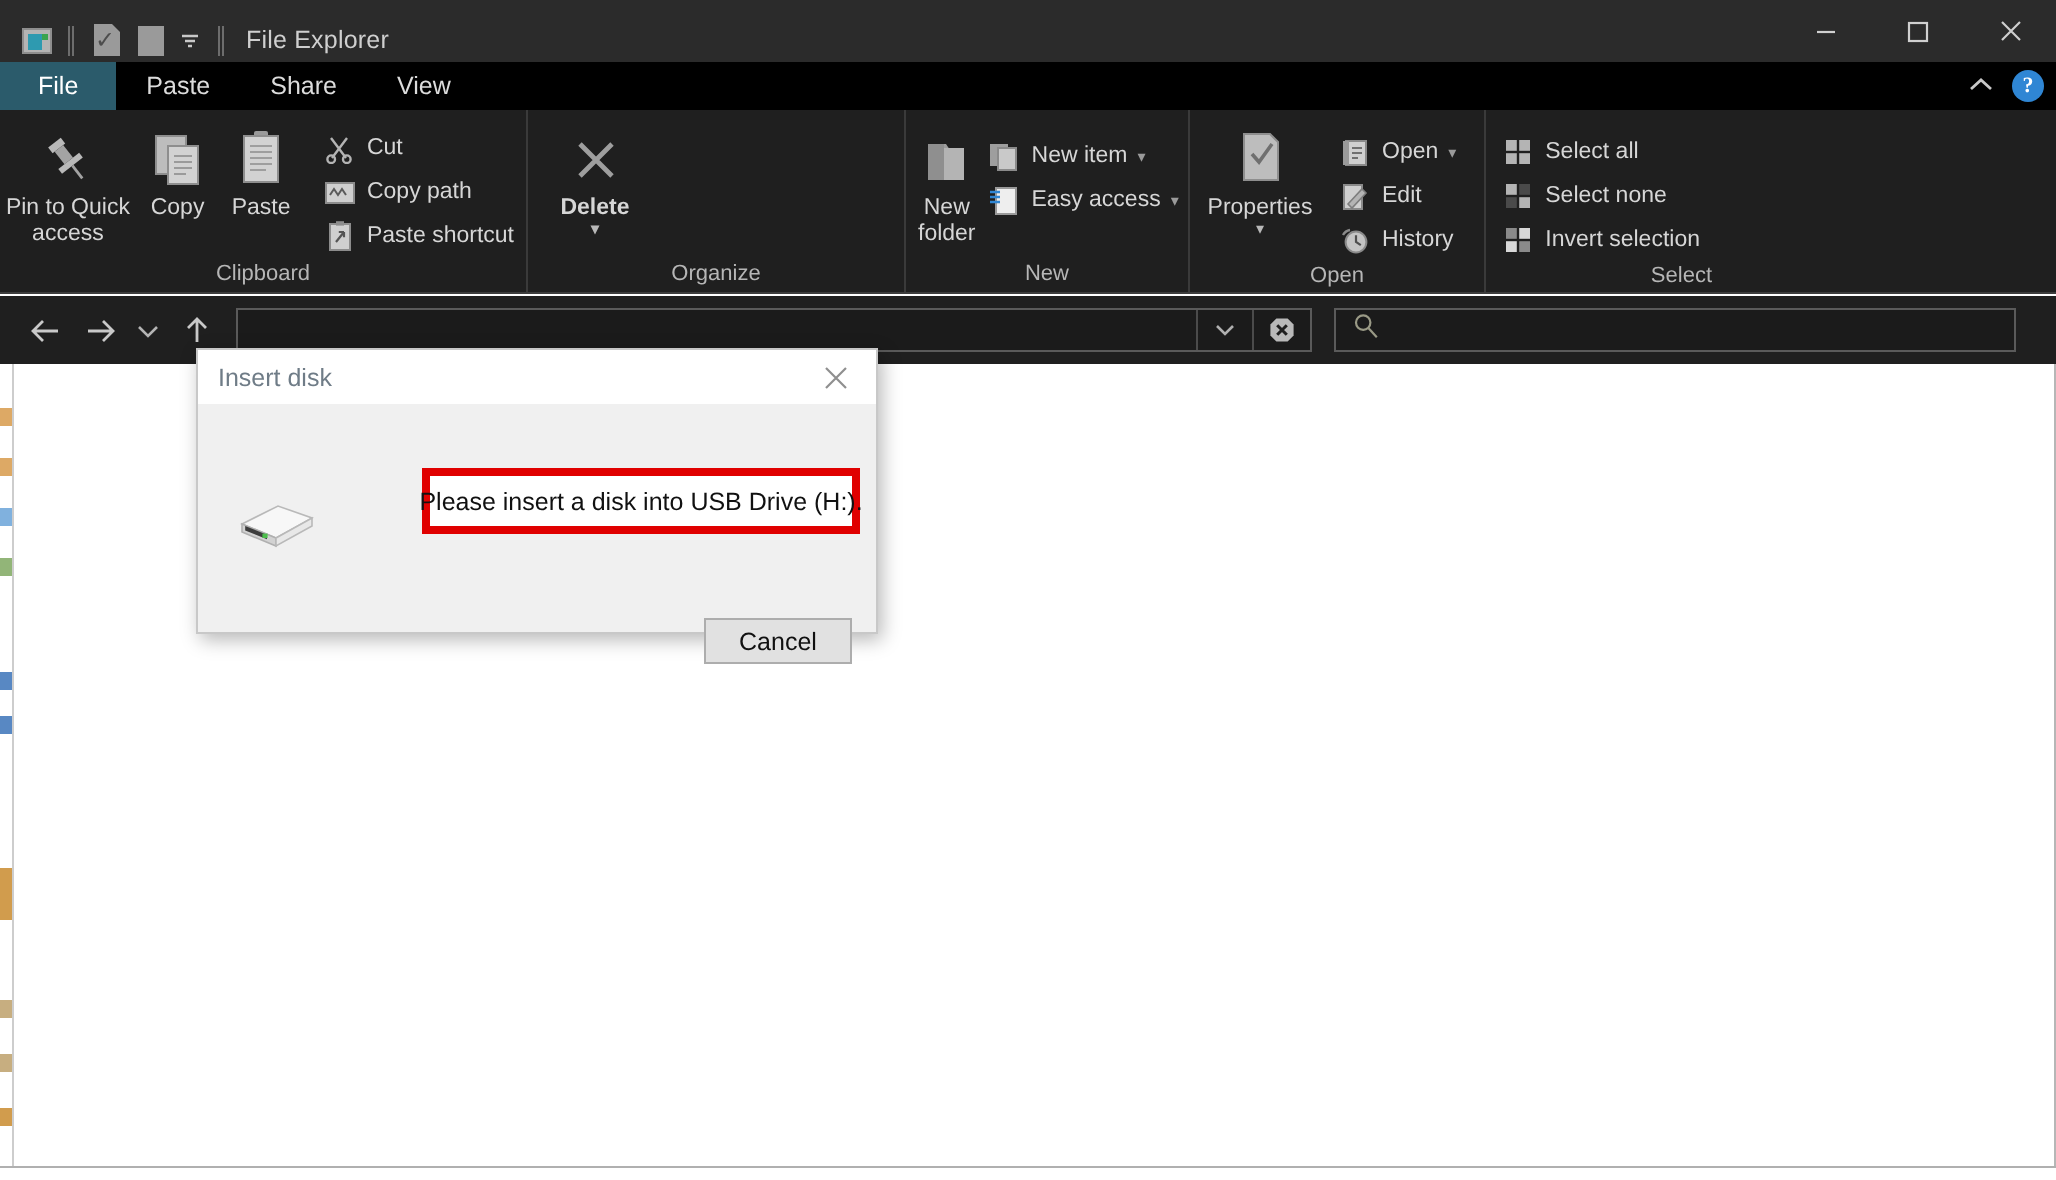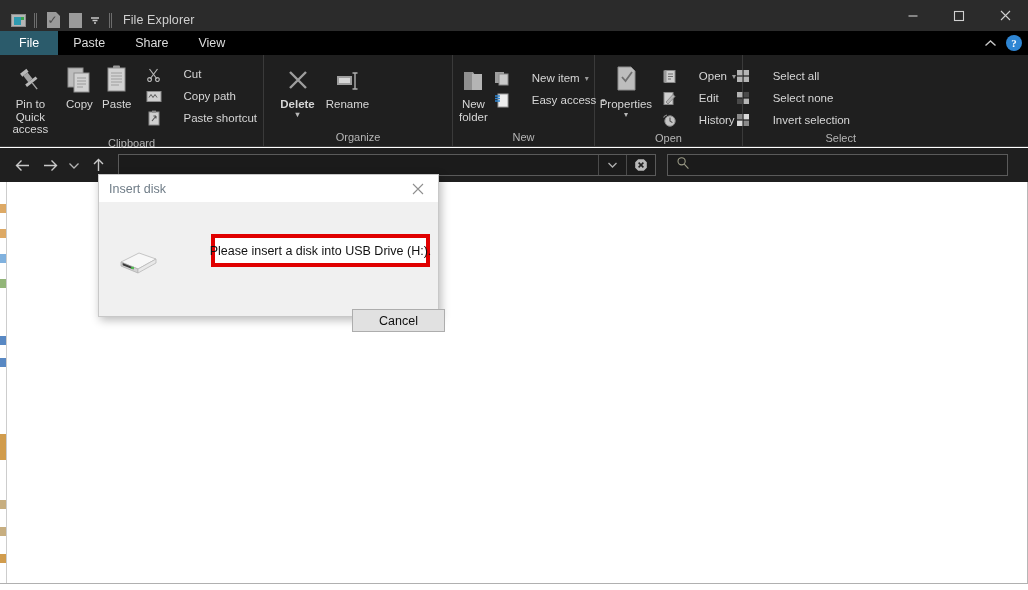--- a/index.html
+++ b/index.html
@@ -130,21 +130,21 @@
   }
   .smallcol { display: flex; flex-direction: column; padding-top: 4px; }
   .smallbtn {
     display: flex; align-items: center; height: 22px; padding: 0 6px 0 3px;
   }
   .smallbtn .si {
     width: 19px; height: 17px; display: flex;
     align-items: center; justify-content: center; flex: 0 0 19px;
   }
   .smallbtn .sl {
-    font-size: 11.5px; color: #d6d6d6; margin-left: 20px; white-space: nowrap;
+    font-size: 11.5px; color: #d6d6d6; margin-left: 4px; white-space: nowrap;
   }
   .caret-sm { color: #9a9a9a; font-size: 8px; margin-left: 5px; }
   .caret-down-big { color: #b8b8b8; font-size: 8px; line-height: 7px; }
 
   
   .addrbar {
     position: absolute; left: 0; top: 148px; width: 1028px; height: 34px;
     background: #1f1f1f;
     display: flex; align-items: center;
   }
@@ -220,21 +220,21 @@
   }
   .dlg-body { position: relative; height: 115px; }
   .drive-icon { position: absolute; left: 10px; top: 44px; width: 52px; height: 34px; }
   .msg-box {
     position: absolute; left: 88px; top: 32px; width: 219px; height: 33px;
     border: 4px solid #e00000; background: #ffffff;
     display: flex; align-items: center; justify-content: center; margin-left: 24px;
   }
   .msg-text { font-size: 12.5px; color: #111111; white-space: nowrap; }
   .cancel-btn {
-    position: absolute; left: 253px; top: 107px; width: 93px; height: 23px;
+    position: absolute; left: 253px; top: 107px; width: 74px; height: 23px;
     background: #e1e1e1; border: 1px solid #adadad;
     font-size: 12.5px; color: #101010;
     display: flex; align-items: center; justify-content: center;
   }
 </style>
 </head>
 <body>
 
 <div id="app">
 
@@ -380,30 +380,20 @@
           <div class="glyphbox">
             <svg width="28" height="28" viewBox="0 0 28 28">
               <path d="M6 6 L22 22 M22 6 L6 22" stroke="#9e9e9e" stroke-width="2.4" fill="none"></path>
             </svg>
           </div>
           <div class="lbl" style="font-weight:600">
             <span>Delete</span>
             <div class="caret-down-big">▾</div>
           </div>
         </div>
-        <div class="bigbtn" style="width:53px">
-          <div class="glyphbox">
-            <svg width="30" height="26" viewBox="0 0 30 26">
-              <rect x="4" y="8" width="15" height="9" fill="#9e9e9e"></rect>
-              <rect x="6" y="10" width="11" height="5" fill="#d6d6d6"></rect>
-              <path d="M22 5 V21 M19.5 5 H24.5 M19.5 21 H24.5" stroke="#b0b0b0" stroke-width="1.4" fill="none"></path>
-            </svg>
-          </div>
-          <div class="lbl"><span>Rename</span></div>
-        </div>
       </div>
       <div class="group-label">Organize</div>
     </div>
 
     <div class="group" style="width:142px">
       <div class="group-body" style="padding-left:6px">
         <div class="bigbtn" style="width:52px">
           <div class="glyphbox">
             <svg width="28" height="26" viewBox="0 0 28 26">
               <path d="M5 4 H14 L16 7 H5 Z" fill="#9e9e9e"></path>

